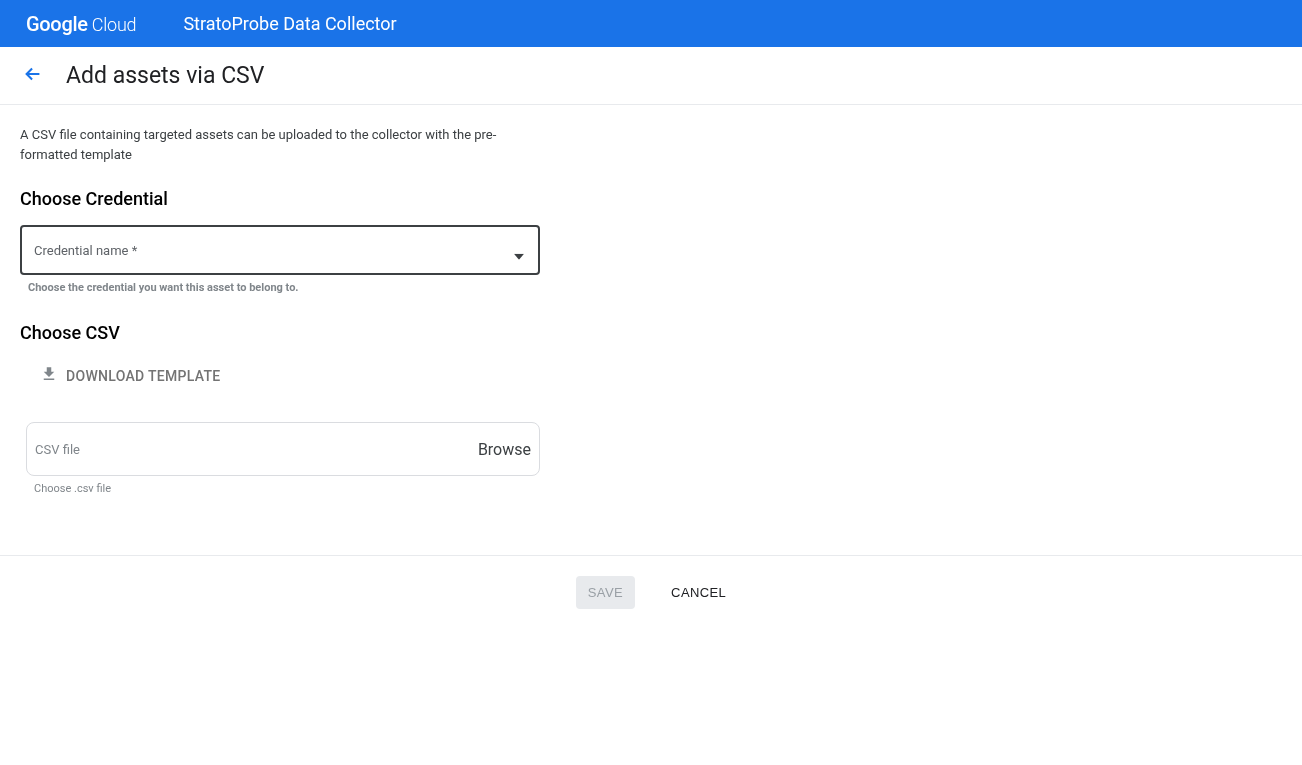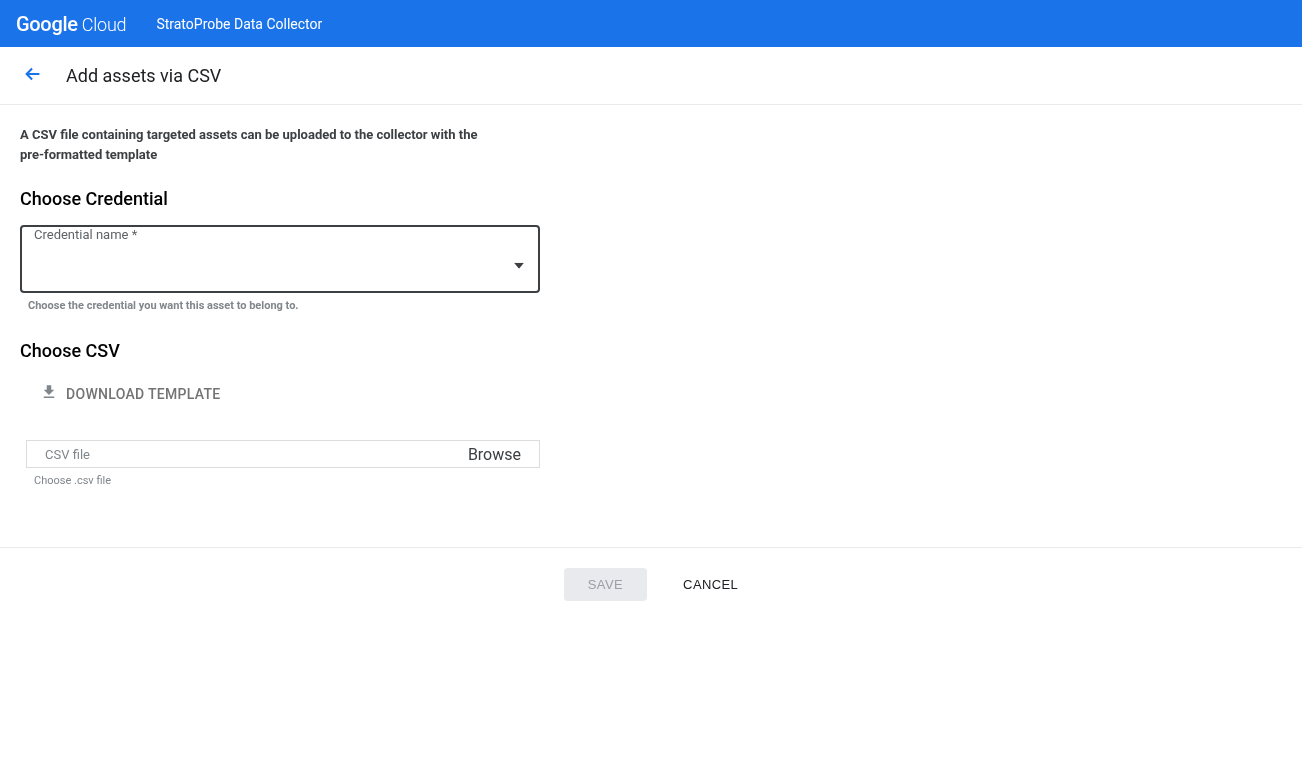--- a/index.html
+++ b/index.html
@@ -11,40 +11,41 @@
       font-family: 'Google Sans', Roboto, Arial, sans-serif;
       font-size: 14px;
       color: #202124;
       background: #fff;
     }
     .top-bar {
       background: #1a73e8;
       height: 47px;
       display: flex;
       align-items: center;
-      padding: 0 16px;
+      padding: 0 26px;
       color: #fff;
+      gap: 17px;
     }
     .logo-group {
       display: flex;
       align-items: baseline;
       gap: 4px;
     }
     .logo-google {
       font-size: 20px;
       font-weight: 500;
       letter-spacing: -0.3px;
     }
     .logo-cloud {
       font-size: 18px;
       font-weight: 300;
       letter-spacing: -0.2px;
     }
     .app-title {
-      font-size: 14px;
+      font-size: 18px;
       font-weight: 400;
       margin-left: 30px;
     }
     .page-header {
       display: flex;
       align-items: center;
       padding: 14px 20px;
       border-bottom: 1px solid #e8eaed;
       gap: 20px;
     }
@@ -53,49 +54,49 @@
       cursor: pointer;
       display: flex;
       align-items: center;
       padding: 2px;
     }
     .back-btn svg {
       width: 22px;
       height: 22px;
     }
     .page-title {
-      font-size: 18px;
+      font-size: 23px;
       font-weight: 400;
       color: #202124;
     }
     .content {
       padding: 20px;
       max-width: 560px;
     }
     .description {
       font-size: 13px;
       color: #3c4043;
       line-height: 1.5;
       margin-bottom: 24px;
       max-width: 480px;
-      font-weight: bold;
     }
     .section-heading {
       font-size: 18px;
       font-weight: 500;
       color: #000000;
       margin-bottom: 16px;
     }
     .select-wrap {
       position: relative;
       border: 2px solid #3c4043;
       border-radius: 4px;
-      height: 68px;
-      display: flex;
-      padding: 0 12px;
+      height: 50px;
+      display: flex;
+      align-items: center;
+      padding: 8px 12px;
       cursor: pointer;
       margin-bottom: 6px;
     }
     .select-label {
       font-size: 13px;
       color: #5f6368;
     }
     .select-caret {
       position: absolute;
       right: 14px;
@@ -132,26 +133,26 @@
       cursor: default;
       text-transform: uppercase;
     }
     .download-btn svg {
       width: 18px;
       height: 18px;
       fill: #80868b;
     }
     .file-input-wrap {
       border: 1px solid #dadce0;
-      border-radius: 0;
-      height: 28px;
+      border-radius: 8px;
+      height: 54px;
       display: flex;
       align-items: center;
       justify-content: space-between;
-      padding: 0 18px;
+      padding: 0 8px;
       margin-top: 8px;
       margin-left: 6px;
       margin-bottom: 6px;
       cursor: pointer;
     }
     .file-placeholder {
       font-size: 13px;
       color: #80868b;
     }
     .browse-text {
@@ -172,21 +173,21 @@
       display: flex;
       justify-content: center;
       align-items: center;
       gap: 36px;
       padding: 20px 0;
     }
     .save-btn {
       background: #e8eaed;
       color: #9aa0a6;
       border: none;
-      padding: 9px 24px;
+      padding: 9px 12px;
       font-size: 13px;
       font-weight: 500;
       letter-spacing: 0.4px;
       border-radius: 4px;
       cursor: default;
     }
     .cancel-btn {
       background: none;
       border: none;
       color: #202124;

